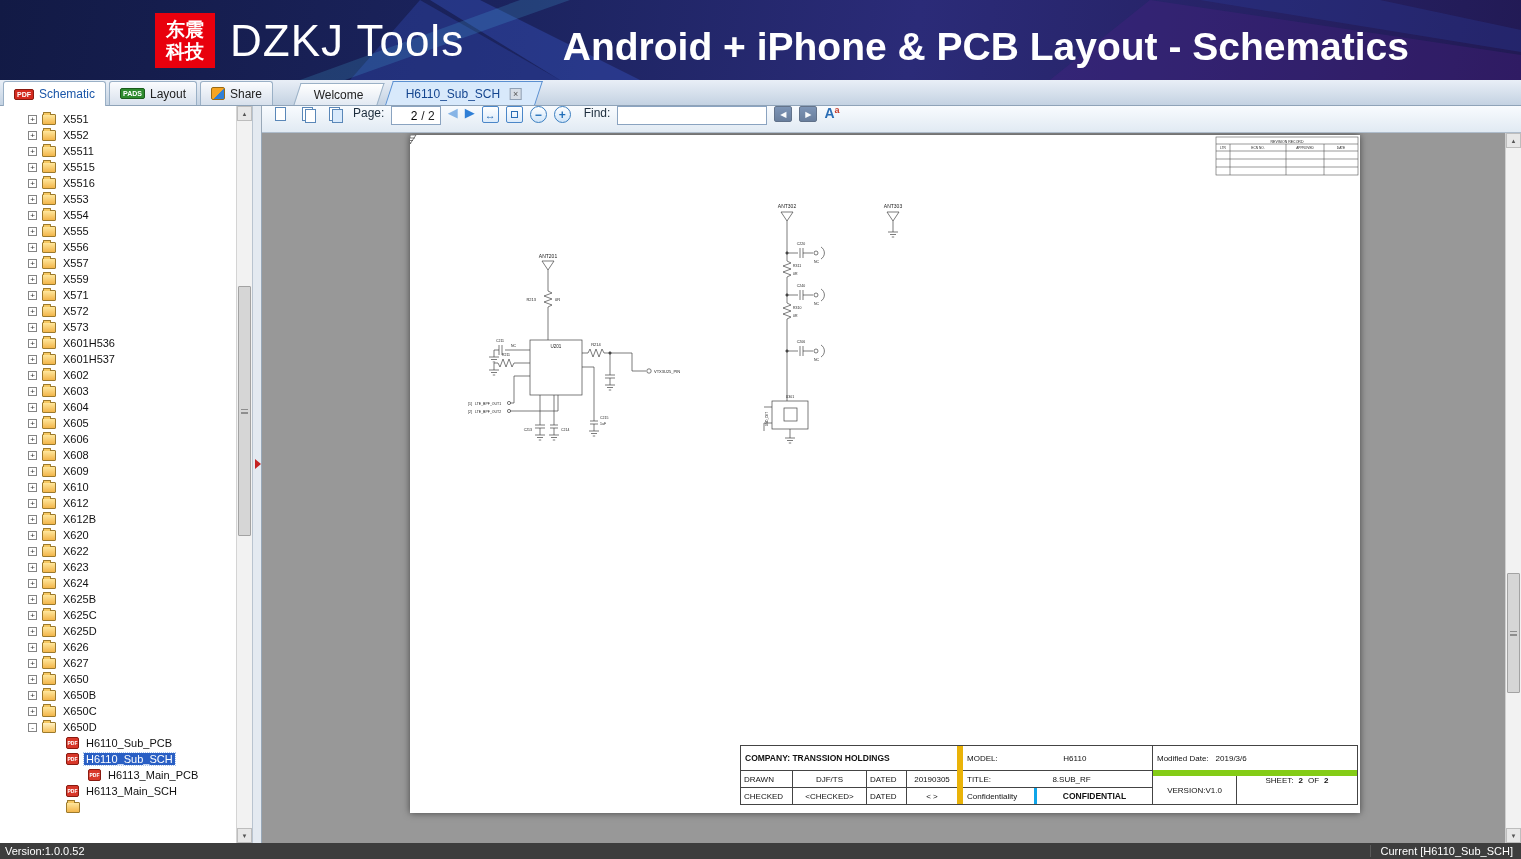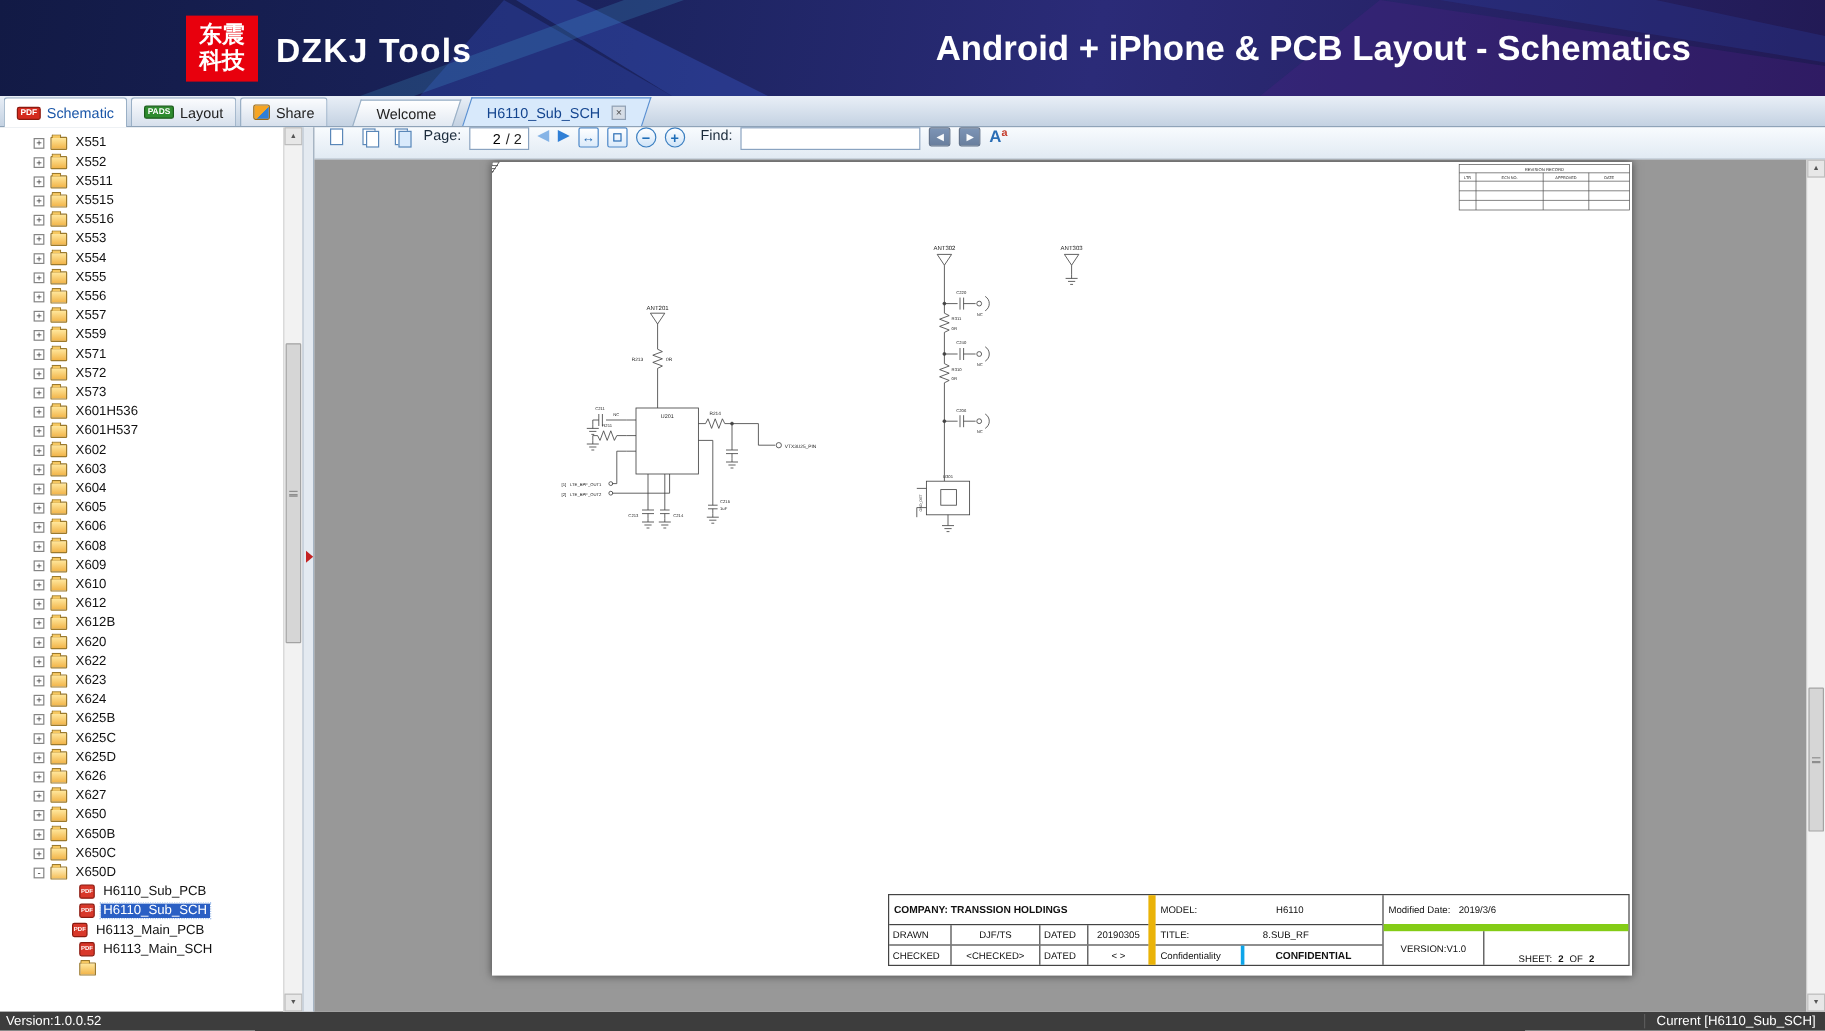--- a/index.html
+++ b/index.html
@@ -11,22 +11,22 @@
 .app-icon{width:17px;height:17px;margin-left:6px;border-radius:2px;background:#d42020;border:1px solid #8f1010;background-image:repeating-linear-gradient(0deg,transparent 0 3px,rgba(255,255,255,.85) 3px 4px);z-index:2}
 .tb-title{position:absolute;left:0;right:0;text-align:center;color:#0b2236;font-size:13px}
 .win-controls{margin-left:auto;display:flex;gap:3px;padding-right:5px;z-index:2}
 .win-btn{width:28px;height:19px;border-radius:2px;border:1px solid #24313f;background:linear-gradient(#55687c,#36475a);color:#fff;font-size:10px;display:flex;align-items:center;justify-content:center;cursor:default}
 .win-btn.close{background:linear-gradient(#e05a40,#c23a24);border-color:#7d2314;font-weight:bold}
 
 
 .banner{flex:0 0 80px;height:80px;position:relative;overflow:hidden;background:linear-gradient(100deg,#121a45 0%,#1c2460 35%,#2b2b78 60%,#221a55 100%)}
 .banner .deco{position:absolute;left:0;top:0}
 .logo{position:absolute;left:155px;top:13px;width:60px;height:55px;background:#e8000d;color:#fff;display:flex;flex-direction:column;align-items:center;justify-content:center;font-weight:bold;font-size:19px;line-height:1.15;z-index:2}
-.brand{position:absolute;left:230px;top:27px;color:#fff;font-size:28px;font-weight:bold;letter-spacing:1px;z-index:2}
-.tagline{position:absolute;right:112px;top:25px;color:#fff;font-size:29px;font-weight:600;z-index:2}
+.brand{position:absolute;left:230px;top:16px;color:#fff;font-size:44px;font-weight:normal;letter-spacing:1px;z-index:2}
+.tagline{position:absolute;right:112px;top:25px;color:#fff;font-size:39px;font-weight:600;z-index:2}
 
 
 .tabrow{flex:0 0 26px;height:26px;background:linear-gradient(#e9eff7,#c4d2e2);border-bottom:1px solid #8fa3b8;display:flex;align-items:flex-end;position:relative}
 .main-tab{height:24px;display:flex;align-items:center;gap:5px;padding:0 10px;margin-left:3px;background:linear-gradient(#fbfcfe,#d7e0ec);border:1px solid #9ab0c6;border-bottom:none;border-radius:3px 3px 0 0;font-size:12px;color:#222;cursor:default}
 .main-tab.active{background:#fff;margin-bottom:-1px;height:25px;z-index:2}
 .main-tab.active .mt-label{color:#1a56a8}
 .badge{font-weight:bold;color:#fff;border-radius:2px;padding:1px 2px;font-size:7px;line-height:1}
 .pdf-badge{background:#d42a1e;border:1px solid #8a1a10}
 .pads-badge{background:#2e8b2e;border:1px solid #1c5c1c}
 .share-badge{width:14px;height:13px;border-radius:2px;background:linear-gradient(135deg,#f6a523 0 55%,#2f7fd6 55% 100%);border:1px solid #9a6a14}
@@ -94,21 +94,21 @@
 .tb-mid{width:190px;flex:0 0 190px;border-right:1px solid #444;display:flex;flex-direction:column}
 .tb-mrow{flex:0 0 17px;border-top:1px solid #444;display:flex;align-items:center;padding-left:4px}
 .tb-mrow.first{flex:0 0 24px;border-top:none}
 .tb-mrow .val{flex:1;text-align:center}
 .tb-mrow .val.bold{font-weight:bold;font-size:8.5px}
 .tb-mrow .conf-lbl{width:74px;border-right:3px solid #0ea5e9;align-self:stretch;display:flex;align-items:center}
 .tb-right{flex:1;display:flex;flex-direction:column}
 .tb-mod{flex:0 0 24px;display:flex;align-items:center;padding-left:4px;gap:7px}
 .tb-vs{flex:1;border-top:6px solid #84cc16;display:flex}
 .tb-version{width:84px;border-right:1px solid #444;display:flex;align-items:center;justify-content:center}
-.tb-sheet{flex:1;display:flex;align-items:flex-end;justify-content:center;gap:5px}
+.tb-sheet{flex:1;display:flex;align-items:flex-start;justify-content:center;gap:5px}
 
 
 .statusbar{flex:0 0 16px;height:16px;background:#3d3d3d;color:#fff;font-size:11px;display:flex;align-items:center;justify-content:space-between;padding:0 5px}
 .status-right{border-left:1px solid #5a5a5a;padding-left:10px;padding-right:3px}
 </style>
 </head>
 <body>
 
 <div class="window">
 
@@ -353,21 +353,21 @@
             <span class="tree-label">X650D</span>
           </div>
           <div class="tree-row" style="padding-left: 66px;">
             <span class="pdficon">PDF</span>
             <span class="tree-label">H6110_Sub_PCB</span>
           </div>
           <div class="tree-row selected" style="padding-left: 66px;">
             <span class="pdficon">PDF</span>
             <span class="tree-label">H6110_Sub_SCH</span>
           </div>
-          <div class="tree-row" style="padding-left: 60px;">
+          <div class="tree-row" style="padding-left: 88px;">
             <span class="pdficon">PDF</span>
             <span class="tree-label">H6113_Main_PCB</span>
           </div>
           <div class="tree-row" style="padding-left: 66px;">
             <span class="pdficon">PDF</span>
             <span class="tree-label">H6113_Main_SCH</span>
           </div>
           <div class="tree-row" style="padding-left: 66px;">
             <span class="folder"></span>
             <span class="tree-label"></span>

